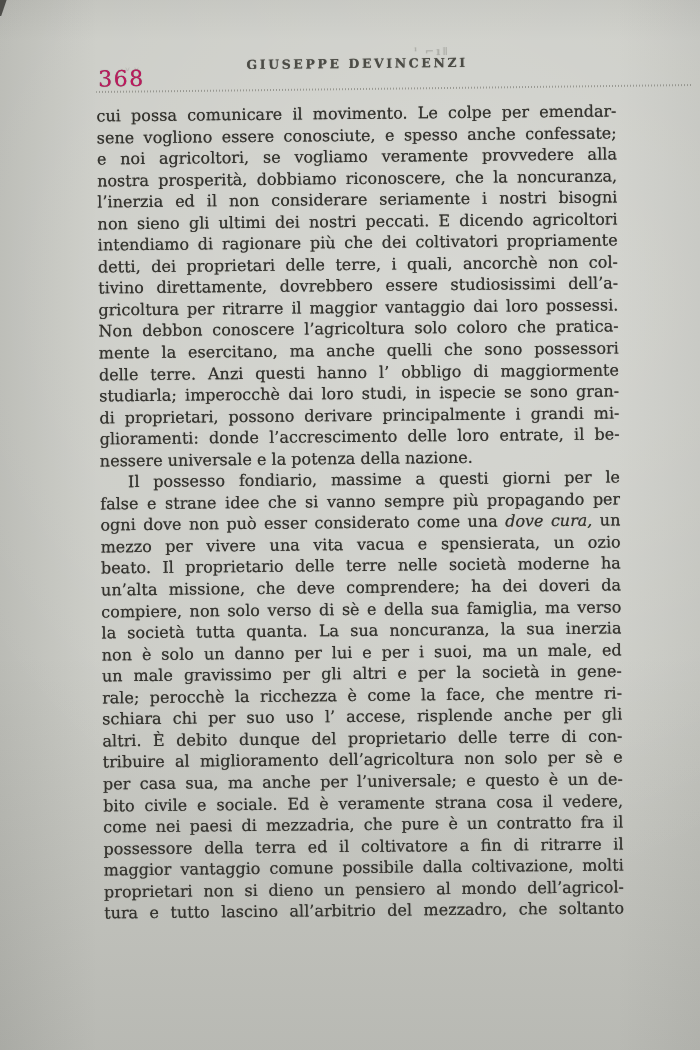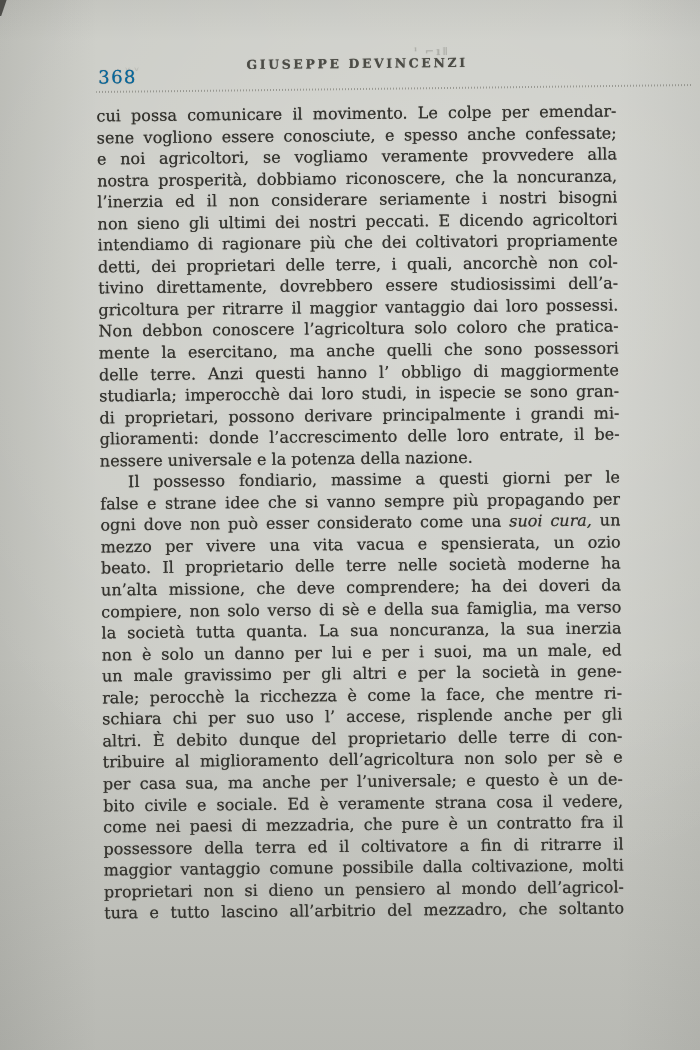--- a/index.html
+++ b/index.html
@@ -35,23 +35,23 @@
     position: absolute;
     inset: 0;
     transform: rotate(-0.55deg);
     transform-origin: 350px 480px;
     color: #35342f;
   }
   .page-number {
     position: absolute;
     left: 102px;
     top: 64px;
-    font-size: 18px;
+    font-size: 22px;
     letter-spacing: 1.5px;
-    color: #0369a1;
+    color: #be185d;
     text-shadow: 0 0 0.7px rgba(62,62,57,0.75);
   }
   .running-header {
     position: absolute;
     left: 100px;
     width: 522px;
     top: 56px;
     text-align: center;
     font-size: 12.5px;
     font-weight: 700;
@@ -131,21 +131,21 @@
       <div class="line"><span>gricoltura per ritrarre il maggior vantaggio dai loro possessi.</span></div>
       <div class="line"><span>Non debbon conoscere l’agricoltura solo coloro che pratica-</span></div>
       <div class="line"><span>mente la esercitano, ma anche quelli che sono possessori</span></div>
       <div class="line"><span>delle terre. Anzi questi hanno l’ obbligo di maggiormente</span></div>
       <div class="line"><span>studiarla; imperocchè dai loro studi, in ispecie se sono gran-</span></div>
       <div class="line"><span>di proprietari, possono derivare principalmente i grandi mi-</span></div>
       <div class="line"><span>glioramenti: donde l’accrescimento delle loro entrate, il be-</span></div>
       <div class="line para-end"><span>nessere universale e la potenza della nazione.</span></div>
       <div class="line indent"><span>Il possesso fondiario, massime a questi giorni per le</span></div>
       <div class="line"><span>false e strane idee che si vanno sempre più propagando per</span></div>
-      <div class="line"><span>ogni dove non può esser considerato come una </span><i>suoi cura,</i><span> un</span></div>
+      <div class="line"><span>ogni dove non può esser considerato come una </span><i>dove cura,</i><span> un</span></div>
       <div class="line"><span>mezzo per vivere una vita vacua e spensierata, un ozio</span></div>
       <div class="line"><span>beato. Il proprietario delle terre nelle società moderne ha</span></div>
       <div class="line"><span>un’alta missione, che deve comprendere; ha dei doveri da</span></div>
       <div class="line"><span>compiere, non solo verso di sè e della sua famiglia, ma verso</span></div>
       <div class="line"><span>la società tutta quanta. La sua noncuranza, la sua inerzia</span></div>
       <div class="line"><span>non è solo un danno per lui e per i suoi, ma un male, ed</span></div>
       <div class="line"><span>un male gravissimo per gli altri e per la società in gene-</span></div>
       <div class="line"><span>rale; perocchè la ricchezza è come la face, che mentre ri-</span></div>
       <div class="line"><span>schiara chi per suo uso l’ accese, risplende anche per gli</span></div>
       <div class="line"><span>altri. È debito dunque del proprietario delle terre di con-</span></div>

